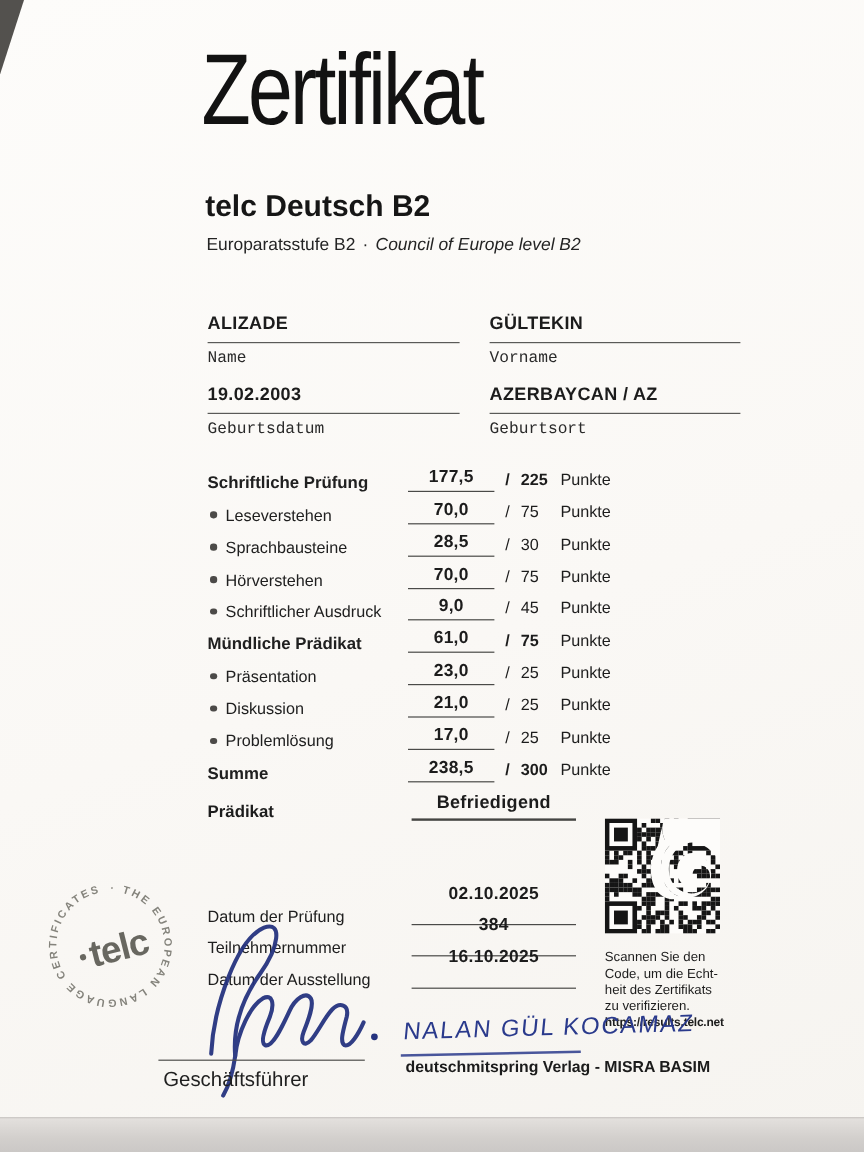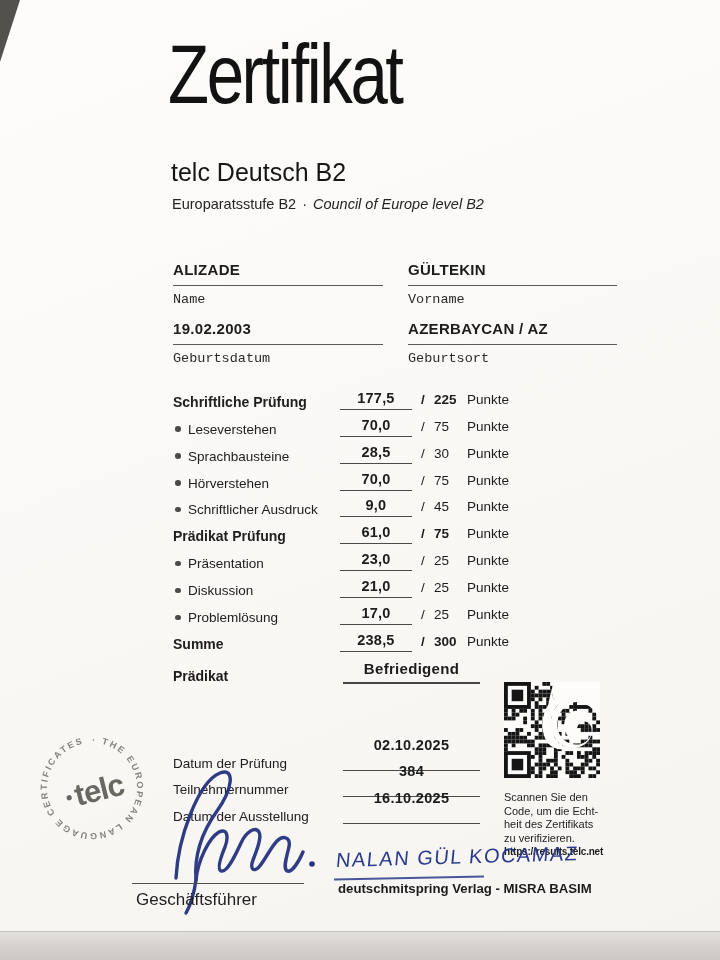--- a/index.html
+++ b/index.html
@@ -12,21 +12,21 @@
   }
   .corner-artifact{
     position:absolute; left:0; top:0; width:20px; height:62px;
     background:#35332f; clip-path:polygon(0 0,100% 0,0 100%); opacity:.85;
   }
   .title{
     position:absolute; left:168px; top:26px;
     font-size:84px; font-weight:400; letter-spacing:-3px; color:#121212;
     transform:scaleX(.8); transform-origin:left top; white-space:nowrap;
   }
-  .exam-name{ position:absolute; left:171px; top:158px; font-size:25px; font-weight:400; color:#161616; }
+  .exam-name{ position:absolute; left:171px; top:158px; font-size:25px; font-weight:700; color:#161616; }
   .exam-level{ position:absolute; left:172px; top:196px; font-size:14.5px; color:#242424; }
   .exam-level .en{ font-style:italic; }
   .exam-level .sep{ padding:0 6px; }
 
   .fields{
     position:absolute; left:173px; top:261px; width:446px;
     display:grid; grid-template-columns:210px 209px; column-gap:25px; row-gap:13px;
   }
   .field .f-value{
     display:block; font-size:15px; font-weight:700; letter-spacing:.3px;
@@ -157,21 +157,21 @@
       <span class="s-unit">Punkte</span>
     </div>
     <div class="score-row item">
       <span class="s-label">Schriftlicher Ausdruck</span>
       <span class="s-valuebox">9,0</span>
       <span class="s-slash">/</span>
       <span class="s-max">45</span>
       <span class="s-unit">Punkte</span>
     </div>
     <div class="score-row header">
-      <span class="s-label">Prädikat Prüfung</span>
+      <span class="s-label">Mündliche Prädikat</span>
       <span class="s-valuebox">61,0</span>
       <span class="s-slash">/</span>
       <span class="s-max">75</span>
       <span class="s-unit">Punkte</span>
     </div>
     <div class="score-row item">
       <span class="s-label">Präsentation</span>
       <span class="s-valuebox">23,0</span>
       <span class="s-slash">/</span>
       <span class="s-max">25</span>

